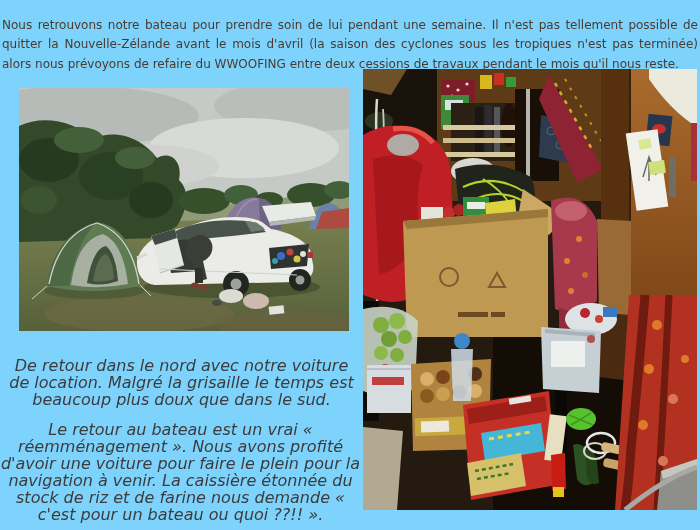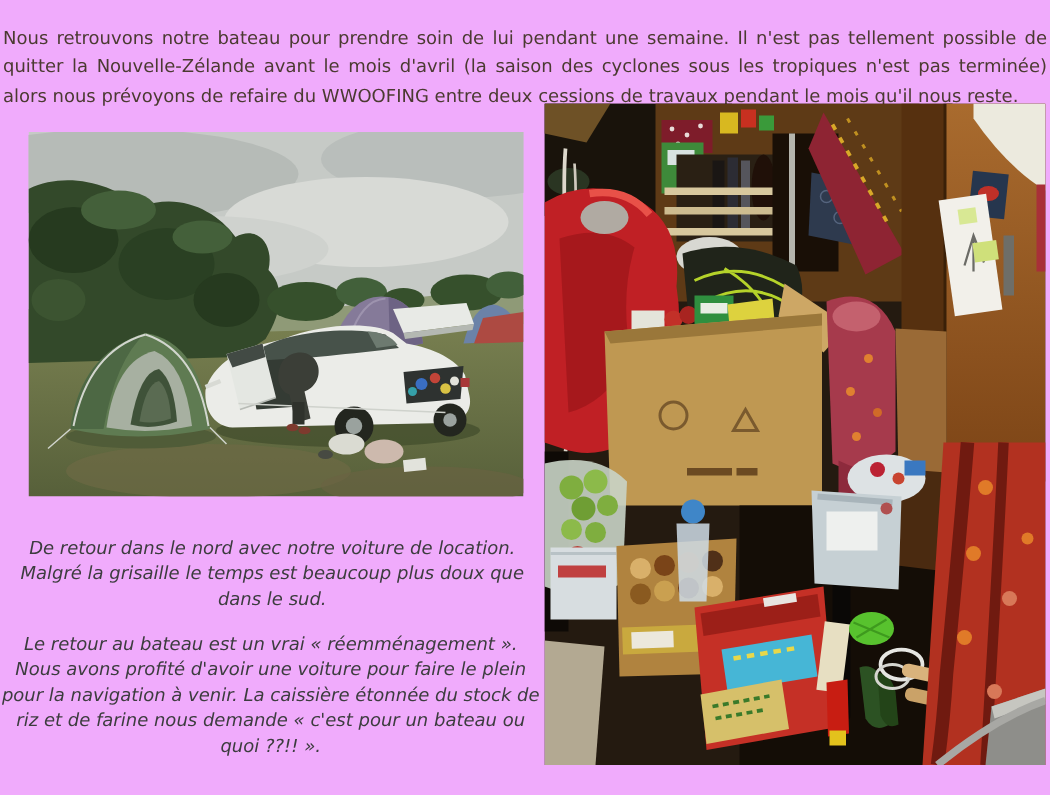--- a/index.html
+++ b/index.html
@@ -1,25 +1,25 @@
 <!DOCTYPE html>
 <html><head>
 <meta charset="utf-8">
 <style>
   html,body{margin:0;padding:0;background:#ffffff;}
-  #page{position:relative;width:700px;height:530px;background:#f0abfc;overflow:hidden;
+  #page{position:relative;width:700px;height:530px;background:#7dd3fc;overflow:hidden;
         font-family:"DejaVu Sans",sans-serif;}
   .intro{position:absolute;top:4px;left:2px;width:696px;
          font-size:12px;line-height:19.3px;text-align:justify;color:#4b3a31;}
   figure{margin:0;padding:0;position:absolute;}
   #campsite-photo{left:19px;top:88px;width:330px;height:243px;}
   #boat-photo{left:363px;top:69px;width:334px;height:441px;}
   figure svg{display:block;width:100%;height:100%;}
   .captions{position:absolute;left:0;top:357px;width:363px;color:#3c3c3e;
-            font-size:12px;line-height:17px;font-style:italic;}
+            font-size:16px;line-height:17px;font-style:italic;}
   .captions p{margin:0;}
   .cap1{text-align:center;padding:0 8px;margin-bottom:13px !important;}
   .cap2{text-align:center;padding-right:2px;}
 </style>
 </head>
 <body>
 
 <div id="page">
 
   <p class="intro">Nous retrouvons notre bateau pour prendre soin de lui pendant une semaine. Il n'est pas tellement possible de quitter la Nouvelle-Zélande avant le mois d'avril (la saison des cyclones sous les tropiques n'est pas terminée) alors nous prévoyons de refaire du WWOOFING entre deux cessions de travaux pendant le mois qu'il nous reste.</p>

